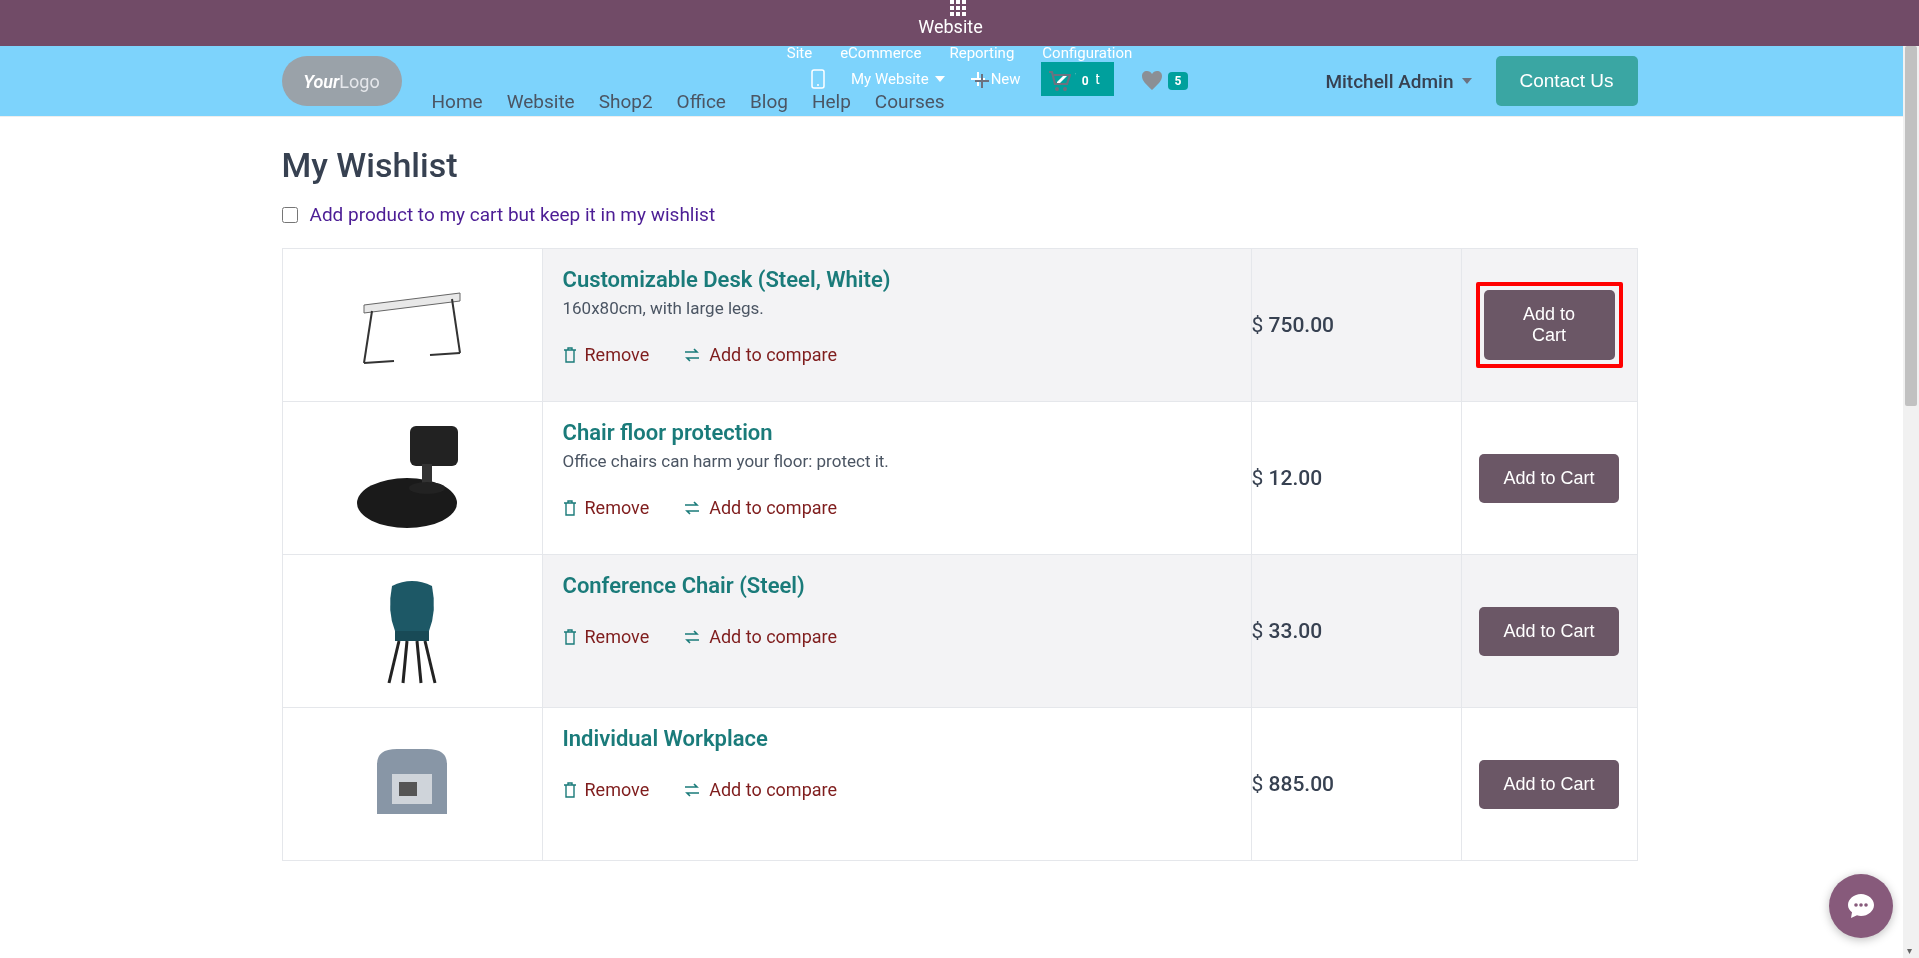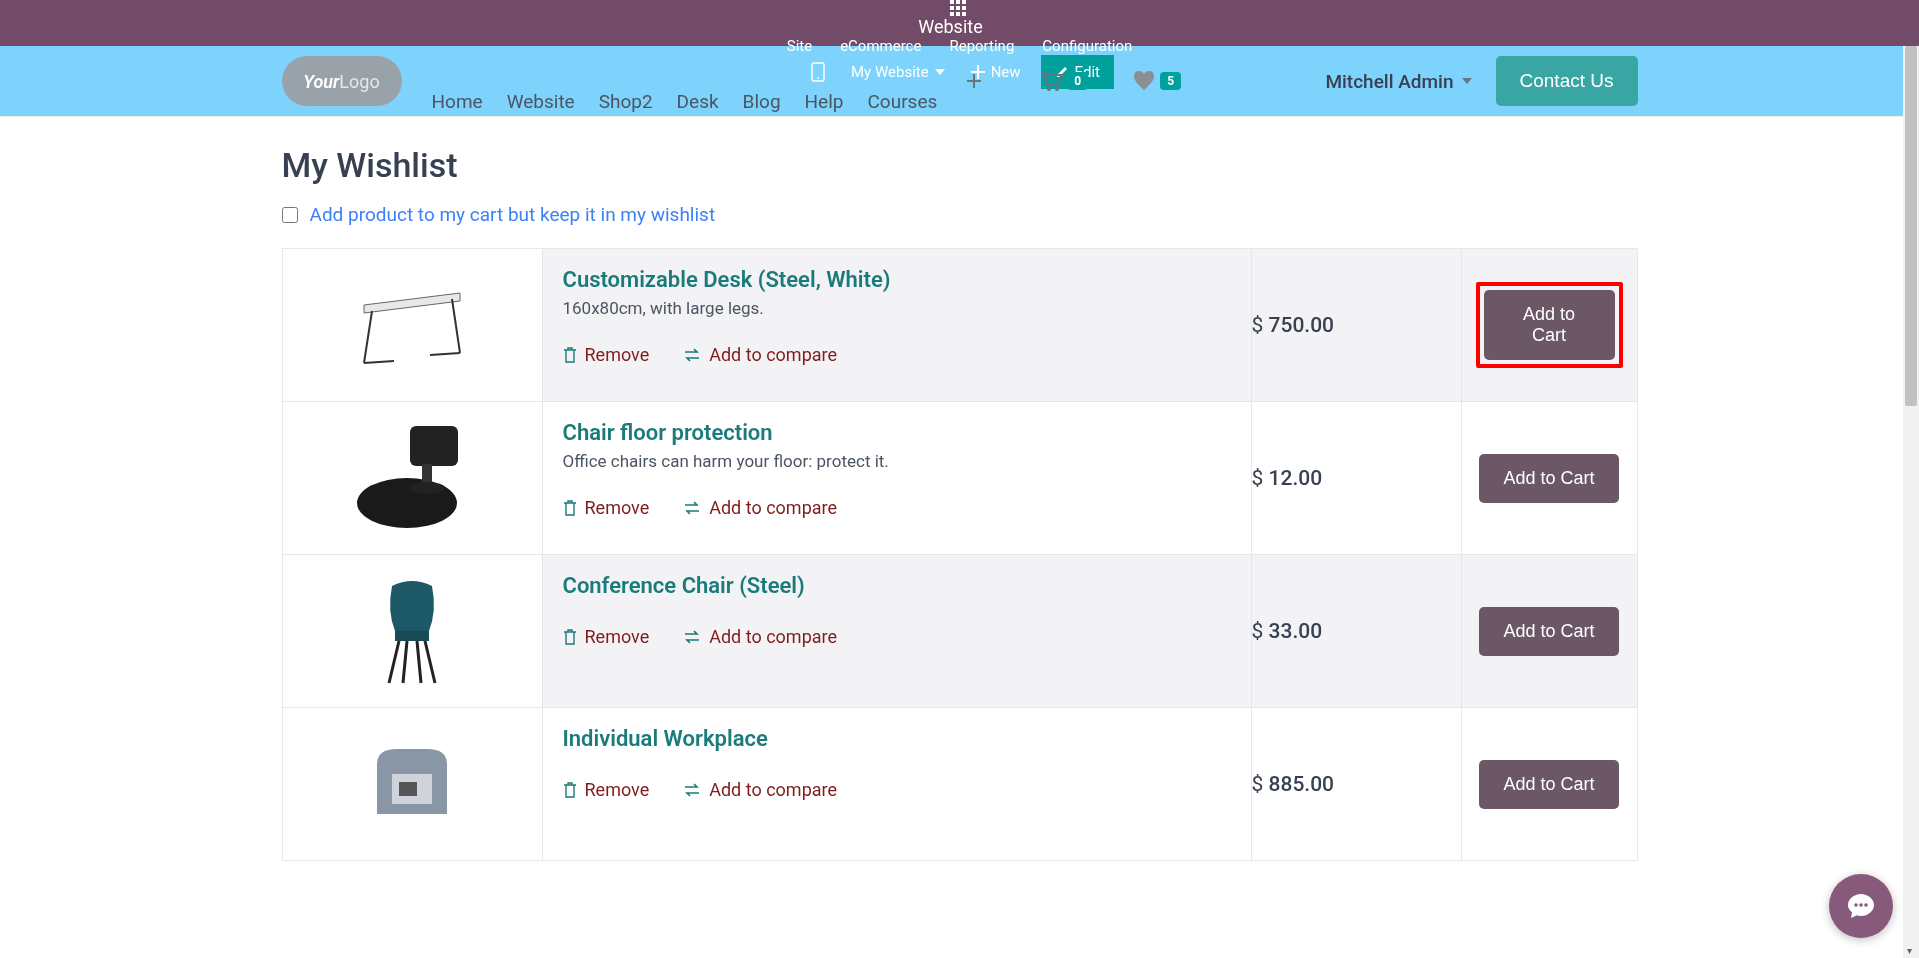--- a/index.html
+++ b/index.html
@@ -3,21 +3,21 @@
 <meta charset="utf-8">
 <style>
 * { box-sizing: border-box; margin: 0; padding: 0; }
 body { font-family: -apple-system, BlinkMacSystemFont, "Segoe UI", Roboto, "Helvetica Neue", Arial, sans-serif; background: #fff; color: #374151; }
 
 .top-bar { background: #714B67; color: #fff; display: flex; align-items: center; height: 46px; padding: 0 8px; flex-direction: column; }
 .top-bar .apps-icon { width: 20px; height: 20px; margin: 0 10px; cursor: pointer; display: flex; flex-wrap: wrap; gap: 2px; }
 .top-bar .apps-icon span { width: 4px; height: 4px; background: #fff; display: block; }
 .top-bar .brand { font-size: 18px; margin-right: 18px; font-weight: 400; }
 .top-bar .menu { display: flex; gap: 28px; }
-.top-bar .menu a { color: #fff; text-decoration: none; font-size: 15px; cursor: pointer; }
+.top-bar .menu a { color: #fff; text-decoration: none; font-size: 15px; cursor: pointer; margin-top: 7px; }
 .top-bar .spacer { flex: 1; }
 .top-bar .right { display: flex; align-items: center; gap: 14px; }
 .top-bar .right-item { display: flex; align-items: center; gap: 6px; color: #fff; cursor: pointer; font-size: 15px; padding: 0 6px; }
 .top-bar .edit-btn { background: #00A09D; padding: 0 14px; height: 34px; display: flex; align-items: center; gap: 6px; }
 
 .site-header { border-bottom: 1px solid #eee; background: #7dd3fc; }
 .site-header-inner { max-width: 1380px; margin: 0 auto; display: flex; align-items: center; height: 70px; padding: 0 12px; }
 .logo-badge { width: 120px; height: 50px; background: #9aa2a9; border-radius: 50px; display: flex; align-items: center; justify-content: center; color: #fff; font-style: italic; font-weight: 600; margin-right: 30px; font-size: 18px; }
 .logo-badge .your { color: #fff; }
 .logo-badge .logo { color: #e5e7eb; font-style: normal; font-weight: 400; }
@@ -28,21 +28,21 @@
 .icon-badge { display: flex; align-items: center; gap: 4px; cursor: pointer; }
 .icon-badge .badge { background: #00A09D; color: #fff; font-size: 12px; font-weight: 700; padding: 2px 7px; border-radius: 4px; }
 .header-right { margin-left: auto; display: flex; align-items: center; gap: 24px; }
 .user-name { color: #374151; font-size: 19px; font-weight: 500; cursor: pointer; display: flex; align-items: center; gap: 8px; }
 .contact-btn { background: #3aa6a3; color: #fff; border: none; padding: 14px 24px; font-size: 19px; border-radius: 5px; cursor: pointer; }
 
 .content { max-width: 1380px; margin: 0 auto; padding: 28px 12px 40px; }
 h1.page-title { font-size: 34px; font-weight: 500; color: #374151; margin-bottom: 18px; }
 .keep-row { display: flex; align-items: center; gap: 12px; margin-bottom: 22px; }
 .keep-row input[type=checkbox] { width: 16px; height: 16px; }
-.keep-row label { font-size: 19px; color: #3b82f6; }
+.keep-row label { font-size: 19px; color: #4c1d95; }
 
 .wish-table { width: 100%; border-collapse: collapse; border: 1px solid #e5e7eb; }
 .wish-table tr { border-top: 1px solid #e5e7eb; }
 .wish-table tr:nth-child(odd) { background: #f3f3f5; }
 .wish-table tr:nth-child(even) { background: #fff; }
 .wish-table tr:first-child { border-top: none; }
 .img-cell { width: 260px; border-right: 1px solid #e5e7eb; padding: 16px; text-align: center; vertical-align: middle; background: #fff; }
 .img-cell .ph { width: 120px; height: 120px; margin: 0 auto; display: flex; align-items: center; justify-content: center; }
 .info-cell { padding: 18px 20px; border-right: 1px solid #e5e7eb; vertical-align: top; }
 .prod-title { color: #1a7b7a; font-size: 22px; font-weight: 600; text-decoration: none; cursor: pointer; display: inline-block; margin-bottom: 6px; }
@@ -118,21 +118,21 @@
 <div class="site-header">
   <div class="site-header-inner">
     <div class="logo-badge">
       <span class="your">Your</span>
         <span class="logo">Logo</span>
     </div>
     <div class="nav-links">
       <a>Home</a>
       <a>Website</a>
       <a>Shop2</a>
-      <a>Desk</a>
+      <a>Office</a>
       <a>Blog</a>
       <a>Help</a>
       <a>Courses</a>
       <span class="nav-plus">
         <svg width="18" height="18" viewBox="0 0 18 18">
             <path d="M8 2 H10 V8 H16 V10 H10 V16 H8 V10 H2 V8 H8 Z" fill="#6b7280"></path>
           </svg>
       </span>
     </div>
     <div class="header-icons">

